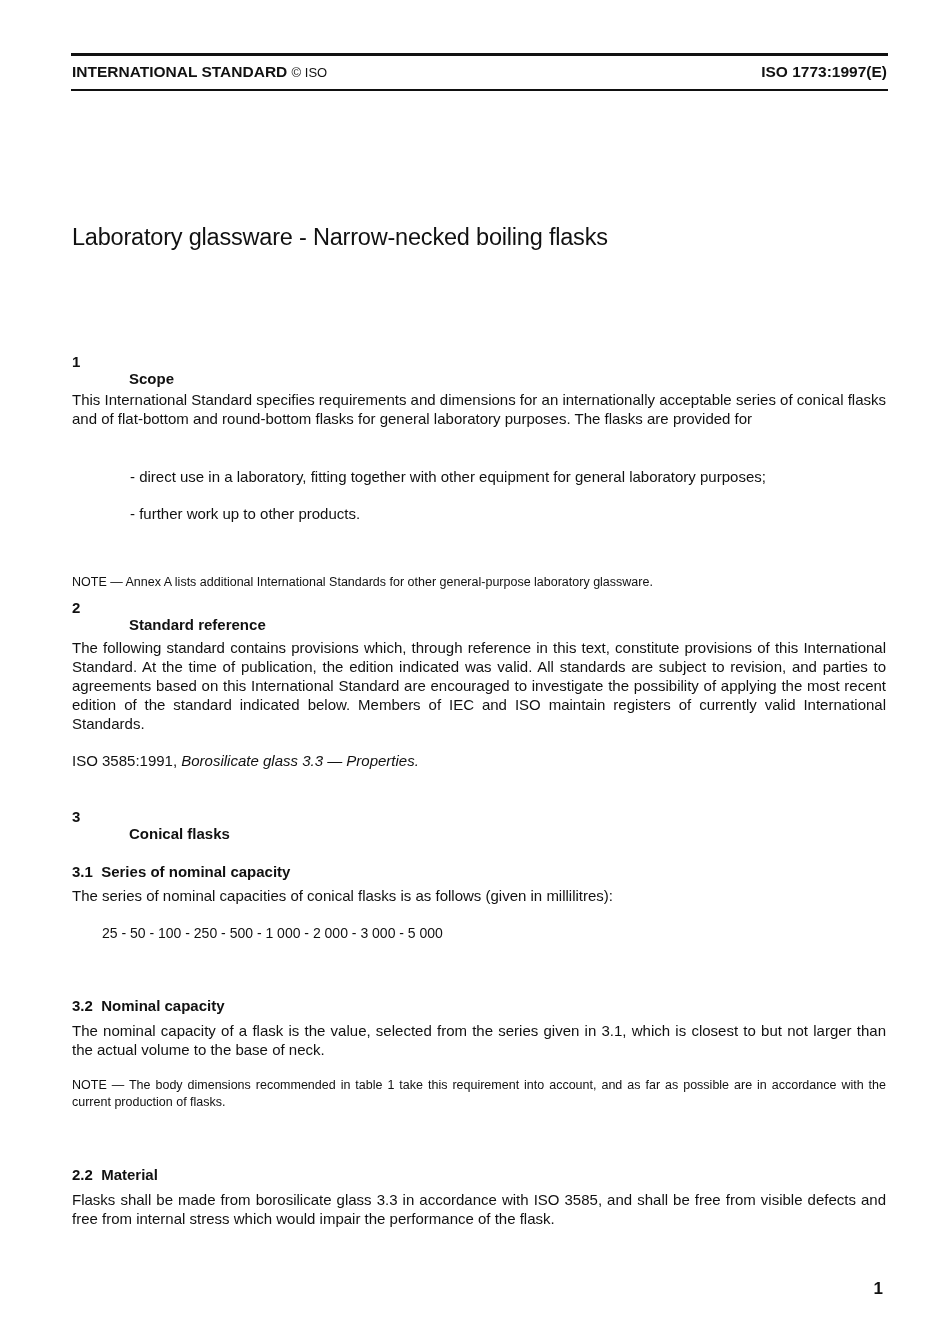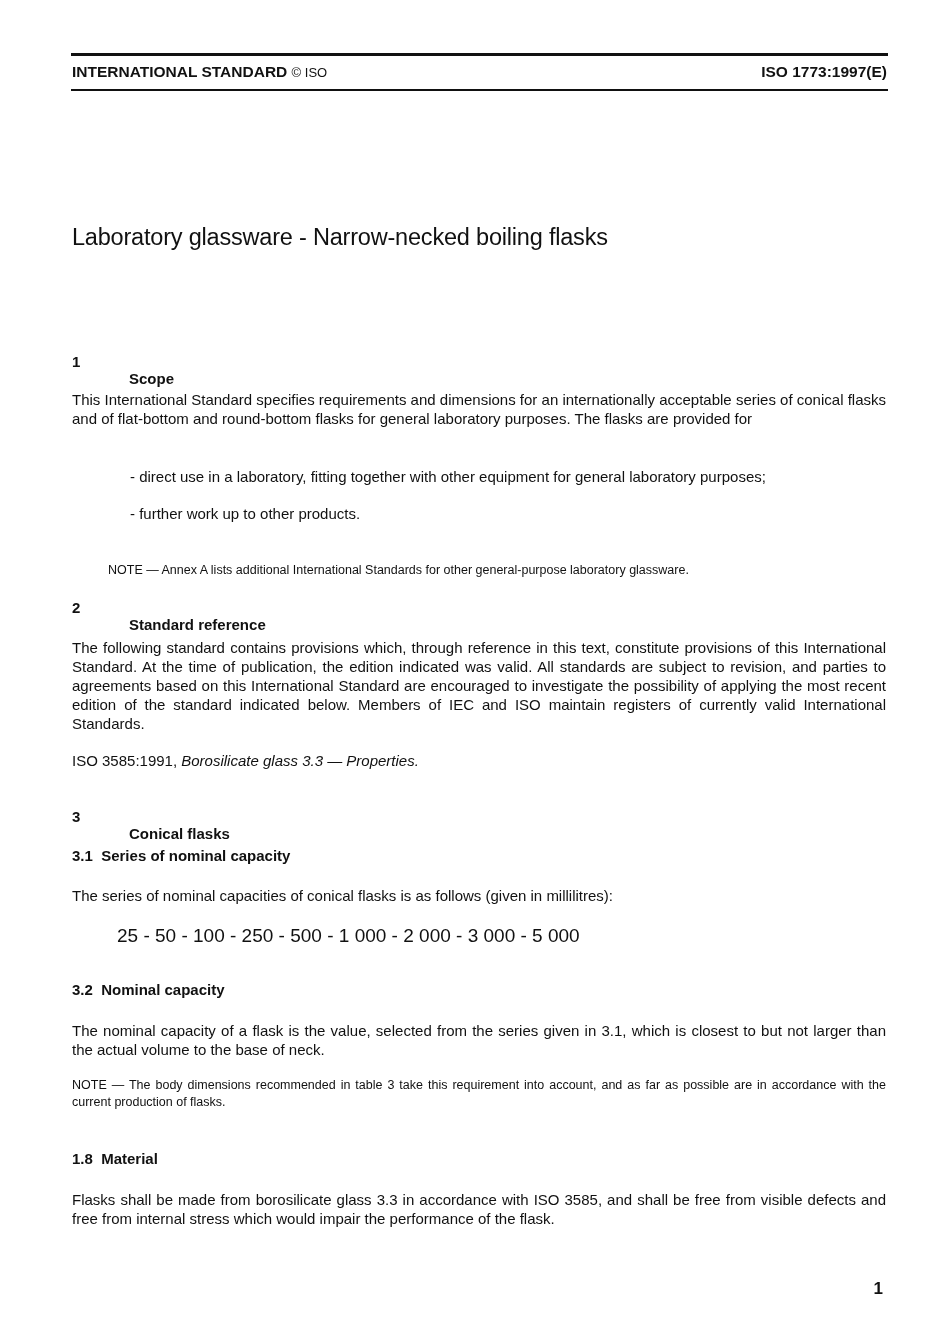--- a/index.html
+++ b/index.html
@@ -6,25 +6,25 @@
   body { width: 950px; height: 1344px; position: relative; overflow: hidden;
          font-family: "Liberation Sans", sans-serif; color: #111; }
   .abs { position: absolute; }
   .rule { position: absolute; left: 71px; width: 817px; background: #111; }
   .hdr { font-weight: bold; font-size: 15.5px; top: 63px; }
   .hdr-copy { font-weight: normal; font-size: 13px; }
   .title { left: 72px; top: 224px; font-size: 23.5px; font-weight: normal; letter-spacing: -0.2px; }
   .h1 { font-weight: bold; font-size: 15px; }
   .h1 .num { position: absolute; left: 0; }
   .h1 .txt { position: absolute; left: 57px; white-space: nowrap; margin-top: 17px; }
-  .h2 { font-weight: bold; font-size: 15px; left: 72px; }
+  .h2 { font-weight: bold; font-size: 15px; left: 72px; margin-top: 16px; }
   .para { left: 72px; width: 814px; font-size: 15px; line-height: 19px; text-align: justify; text-align-last: left; }
   .bullet { left: 130px; font-size: 15px; white-space: nowrap; }
   .note { left: 72px; width: 814px; font-size: 12.5px; line-height: 17px; text-align: justify; text-align-last: left; }
-  .series { left: 117px; font-size: 19px; white-space: nowrap; text-align: center; }
+  .series { left: 102px; font-size: 14px; white-space: nowrap; text-align: center; }
   .pagenum { right: 67px; top: 1279px; font-weight: bold; font-size: 17px; }
   i { }
 </style>
 </head>
 <body>
 
 <div class="rule" style="top:53px;height:3px;"></div>
 <div class="abs hdr" style="left:72px;">
   <span>INTERNATIONAL STANDARD</span>
   <span class="hdr-copy">© ISO</span>
@@ -34,39 +34,39 @@
 
 <div class="abs title">Laboratory glassware - Narrow-necked boiling flasks</div>
 
 <div class="abs h1" style="left:72px;top:353px;">
   <span class="num">1</span>
   <span class="txt">Scope</span>
 </div>
 <div class="abs para" style="top:390px;">This International Standard specifies requirements and dimensions for an internationally acceptable series of conical flasks and of flat-bottom and round-bottom flasks for general laboratory purposes. The flasks are provided for</div>
 <div class="abs bullet" style="top:468px;">- direct use in a laboratory, fitting together with other equipment for general laboratory purposes;</div>
 <div class="abs bullet" style="top:505px;">- further work up to other products.</div>
-<div class="abs note" style="top:562px;margin-left:36px;">NOTE — Annex A lists additional International Standards for other general-purpose laboratory glassware.</div>
+<div class="abs note" style="top:574px;">NOTE — Annex A lists additional International Standards for other general-purpose laboratory glassware.</div>
 
 <div class="abs h1" style="left:72px;top:599px;">
   <span class="num">2</span>
   <span class="txt">Standard reference</span>
 </div>
 <div class="abs para" style="top:638px;">The following standard contains provisions which, through reference in this text, constitute provisions of this International Standard. At the time of publication, the edition indicated was valid. All standards are subject to revision, and parties to agreements based on this International Standard are encouraged to investigate the possibility of applying the most recent edition of the standard indicated below. Members of IEC and ISO maintain registers of currently valid International Standards.</div>
 <div class="abs para" style="top:751px;">
   <span>ISO 3585:1991, </span><i>Borosilicate glass 3.3 — Properties.</i>
 </div>
 
 <div class="abs h1" style="left:72px;top:808px;">
   <span class="num">3</span>
   <span class="txt">Conical flasks</span>
 </div>
 <div class="abs h2" style="top:847px;white-space:pre;">3.1  Series of nominal capacity</div>
 <div class="abs para" style="top:886px;">The series of nominal capacities of conical flasks is as follows (given in millilitres):</div>
 <div class="abs series" style="top:925px;">25 - 50 - 100 - 250 - 500 - 1 000 - 2 000 - 3 000 - 5 000</div>
 
 <div class="abs h2" style="top:981px;white-space:pre;">3.2  Nominal capacity</div>
 <div class="abs para" style="top:1021px;">The nominal capacity of a flask is the value, selected from the series given in 3.1, which is closest to but not larger than the actual volume to the base of neck.</div>
-<div class="abs note" style="top:1077px;">NOTE — The body dimensions recommended in table 3 take this requirement into account, and as far as possible are in accordance with the current production of flasks.</div>
+<div class="abs note" style="top:1077px;">NOTE — The body dimensions recommended in table 1 take this requirement into account, and as far as possible are in accordance with the current production of flasks.</div>
 
-<div class="abs h2" style="top:1150px;white-space:pre;">1.8  Material</div>
+<div class="abs h2" style="top:1150px;white-space:pre;">2.2  Material</div>
 <div class="abs para" style="top:1190px;">Flasks shall be made from borosilicate glass 3.3 in accordance with ISO 3585, and shall be free from visible defects and free from internal stress which would impair the performance of the flask.</div>
 
 <div class="abs pagenum">1</div>
 
 </body></html>

